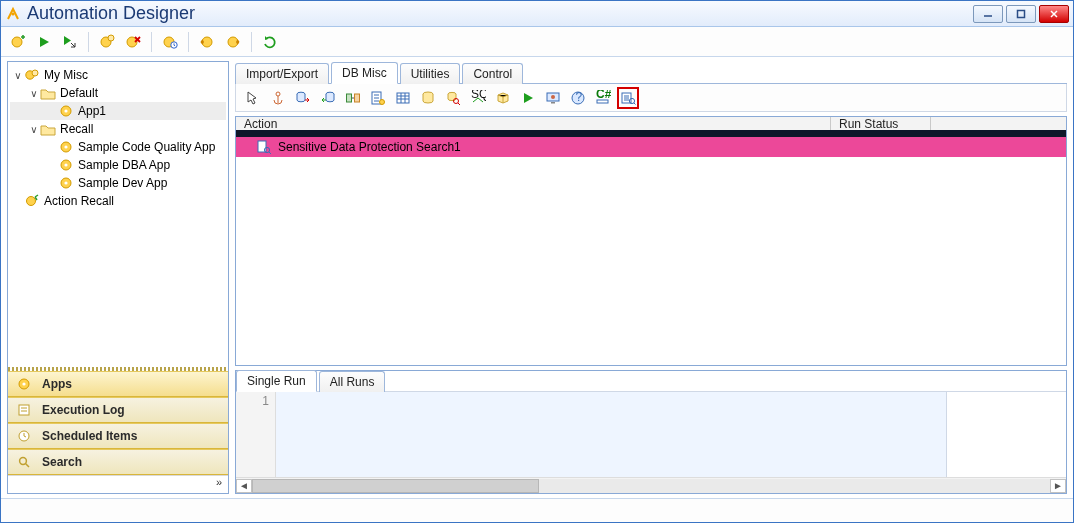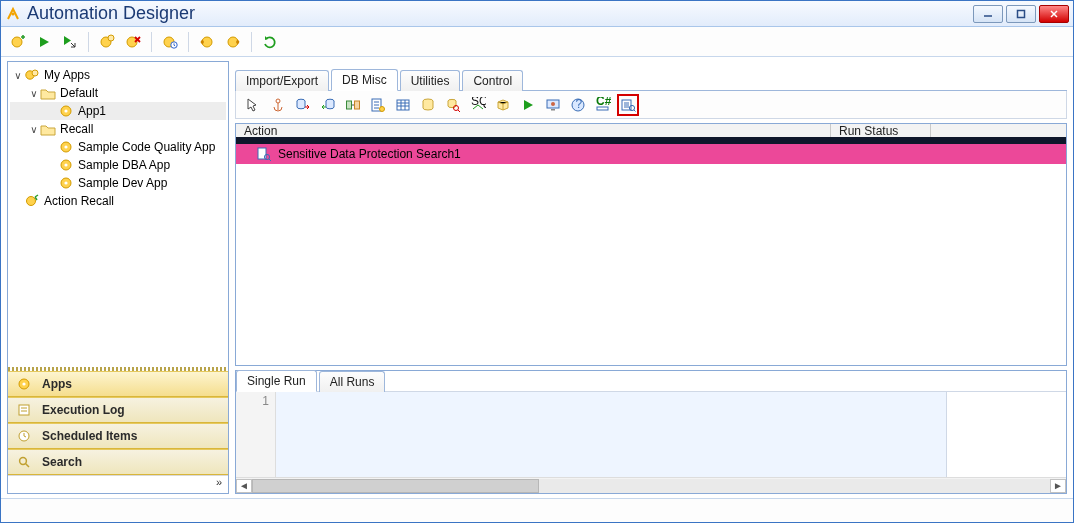--- a/index.html
+++ b/index.html
@@ -30,21 +30,21 @@
   .caret{width:12px;display:inline-flex;justify-content:center;color:#4a4a4a;font-size:10px;}
   .node-icon{width:16px;height:16px;display:inline-flex;align-items:center;justify-content:center;margin-right:4px;}
   .indent{display:inline-block;}
   .resize-dotted{height:4px;background:repeating-linear-gradient(90deg,#b8a34a 0 2px,transparent 2px 4px);}
   .navlist{}
   .navitem{height:26px;display:flex;align-items:center;padding:0 8px;gap:6px;background:linear-gradient(#fdf4cf,#f5de8e);border-top:1px solid #e6c95e;border-bottom:1px solid #d9b63a;}
   .navitem.inactive{background:linear-gradient(#f6f2e0,#efe6bc);}
   .navitem .label{font-weight:bold;color:#2b2b2b;}
   .drop{height:18px;text-align:right;padding-right:6px;border-top:1px solid #d9d9d9;color:#333;font-size:11px;}
 
-  .rightpanel{flex:1;margin:12px 6px 4px 6px;display:flex;flex-direction:column;gap:4px;min-width:0;}
+  .rightpanel{flex:1;margin:5px 6px 4px 6px;display:flex;flex-direction:column;gap:4px;min-width:0;}
 
   
   .tabstrip{display:flex;align-items:flex-end;height:22px;border-bottom:1px solid #9eb7db;}
   .tab{padding:3px 10px 3px 10px;border:1px solid #9eb7db;border-bottom:none;background:linear-gradient(#fdfdfd,#f0f0f0);margin-right:2px;border-top-left-radius:3px;border-top-right-radius:3px;color:#222;position:relative;top:1px;}
   .tab.active{background:#fff;border-bottom:1px solid #fff;font-weight:normal;}
 
   
   .icontoolbar{height:28px;border:1px solid #cfd8e6;border-top:none;display:flex;align-items:center;padding:0 6px;gap:3px;background:#fdfdfd;}
   .iconbtn{width:22px;height:22px;display:flex;align-items:center;justify-content:center;border:1px solid transparent;border-radius:2px;}
   .iconbtn.highlight{border:2px solid #d40000;border-radius:0;}
@@ -177,21 +177,21 @@
       <div class="tree">
         <div class="tree-row">
           <span class="indent" style="width:2px"></span>
           <span class="caret">∨</span>
           <span class="node-icon">
               <svg width="16" height="16" viewBox="0 0 16 16">
                 <circle cx="6" cy="8" r="4.2" fill="#ffd24d" stroke="#d39b00"></circle>
                 <circle cx="11" cy="6" r="3" fill="#ffe9a8" stroke="#d39b00"></circle>
               </svg>
             </span>
-          <span>My Apps</span>
+          <span>My Misc</span>
         </div>
         <div class="tree-row">
           <span class="indent" style="width:18px"></span>
           <span class="caret">∨</span>
           <span class="node-icon">
               <svg width="16" height="16" viewBox="0 0 16 16">
                 <path d="M1 5 h5 l2 2 h7 v7 h-14 z" fill="#ffe9a0" stroke="#caa63a"></path>
               </svg>
             </span>
           <span>Default</span>

